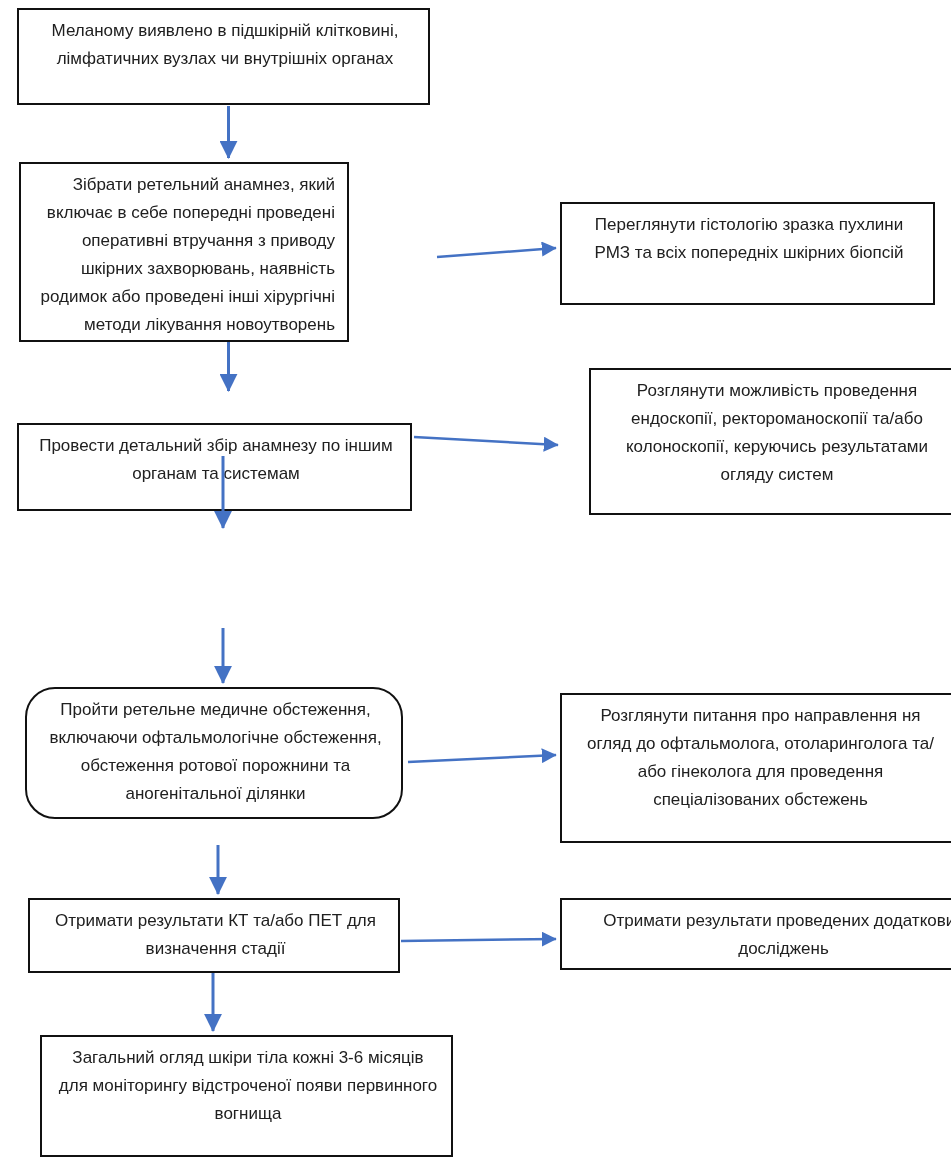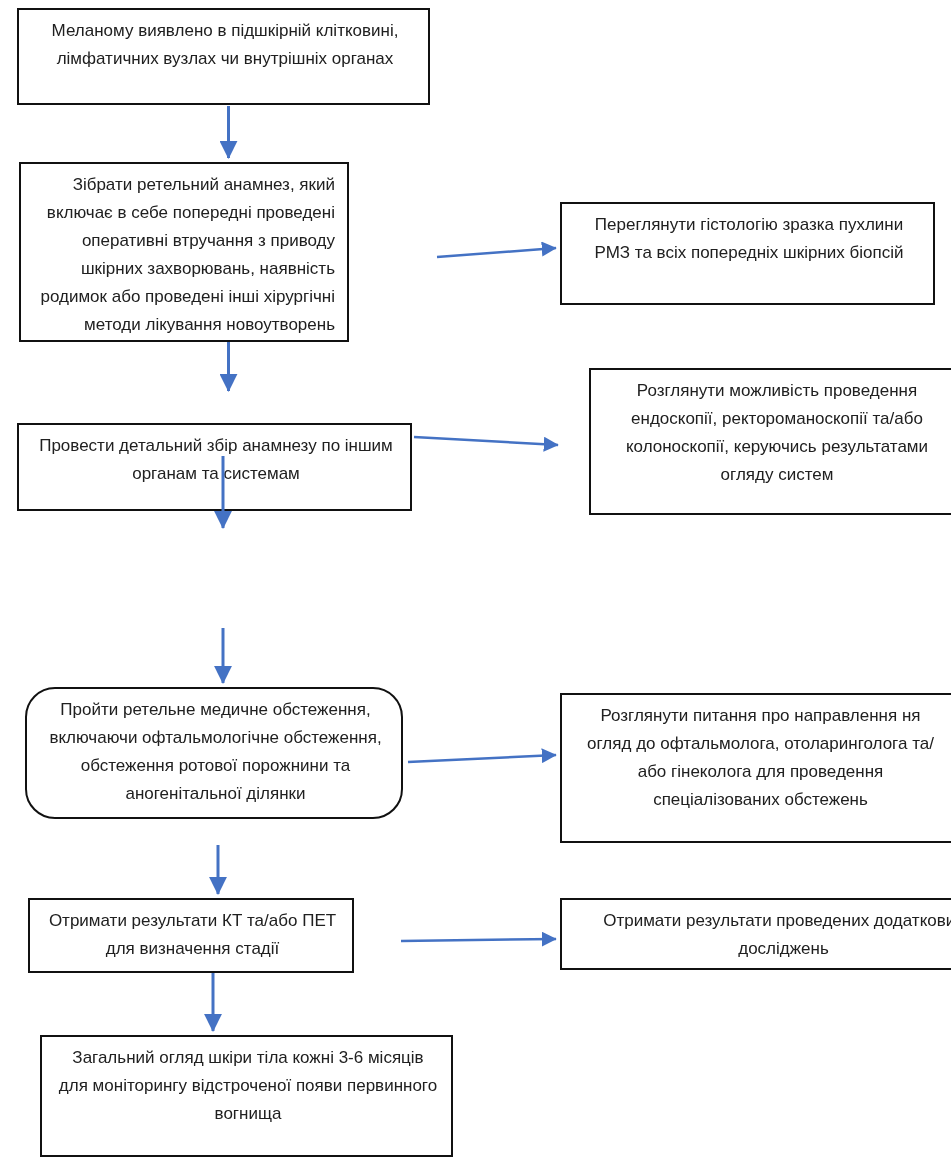--- a/index.html
+++ b/index.html
@@ -44,21 +44,21 @@
 
   <div class="node" style="left:17px; top:395px; width:395px; height:88px;margin-top:28px;">
     <span>Провести детальний збір анамнезу по іншим органам та системам</span>
   </div>
 
 
   <div class="node" style="left:25px; top:687px; width:378px; height:132px;border-radius:30px;">
     <span>Пройти ретельне медичне обстеження, включаючи офтальмологічне обстеження, обстеження ротової порожнини та аногенітальної ділянки</span>
   </div>
 
-  <div class="node" style="left:28px; top:898px; width:326px; height:75px;">
+  <div class="node" style="left:28px; top:898px; width:372px; height:75px;">
     <span>Отримати результати КТ та/або ПЕТ для визначення стадії</span>
   </div>
 
   <div class="node" style="left:40px; top:1035px; width:413px; height:122px;">
     <span>Загальний огляд шкіри тіла кожні 3-6 місяців для моніторингу відстроченої появи первинного вогнища</span>
   </div>
 
   <div class="node" style="left:560px; top:202px; width:375px; height:103px;text-align:center;">
     <span>Переглянути гістологію зразка пухлини РМЗ та всіх попередніх шкірних біопсій</span>
   </div>

